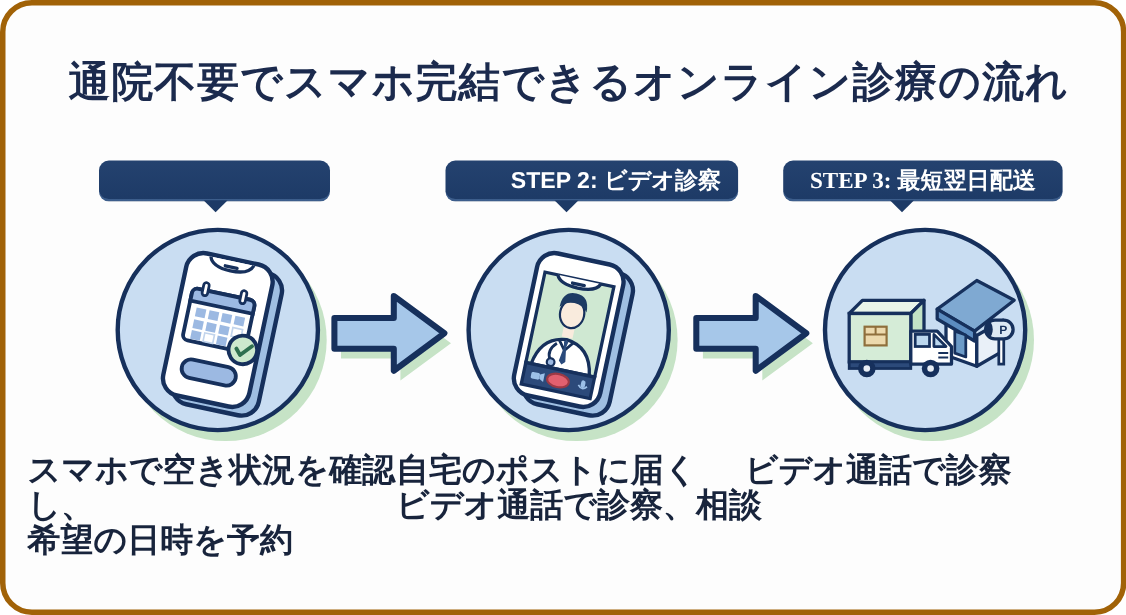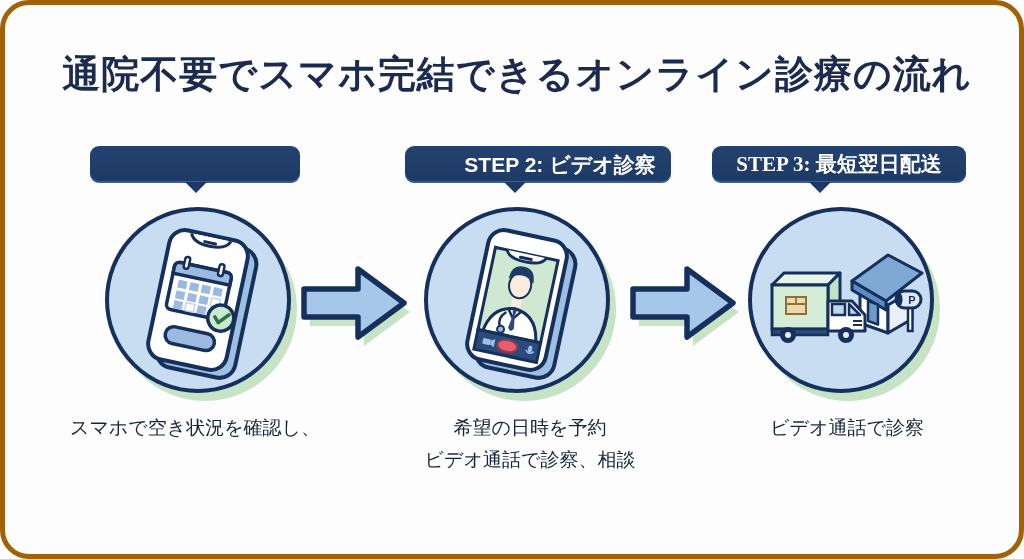--- a/index.html
+++ b/index.html
@@ -29,22 +29,22 @@
           background:#c9ddf2;border:4px solid #16305c;box-sizing:border-box;
           box-shadow:7px 9px 0 -1px #c6e3c6;}
   .circle svg{position:absolute;left:-4px;top:-4px;}
   .circle1{left:100px;} .circle2{left:419px;} .circle3{left:743px;}
 
   
   .arrow{position:absolute;top:252px;width:112px;height:92px;}
   .arrow1{left:293px;} .arrow2{left:622px;}
 
   
-  .caption{position:absolute;top:407px;width:340px;text-align:center;
-           font-size:19px;font-weight:400;color:#18243c;line-height:32px;}
+  .caption{position:absolute;top:407px;width:340px;
+           font-size:30px;font-weight:700;color:#18243c;line-height:32px;}
   .caption1{left:20px;} .caption2{left:355px;} .caption3{left:672px;}
   .hl{position:relative;display:inline-block;}
   .hl::after{content:"";position:absolute;left:-8px;right:-8px;bottom:-3px;height:11px;
              background:#b5e0b6;border-radius:6px;z-index:-1;}
 </style>
 </head>
 <body>
 
 <div class="stage">
 
@@ -82,20 +82,21 @@
         <g>
           <circle cx="119" cy="106" r="13" fill="#cde9cd" stroke="#16305c" stroke-width="3.5"></circle>
           <path d="M113 106 l4.5 5 l9 -10" fill="none" stroke="#2f7050" stroke-width="3.5" stroke-linecap="round" stroke-linejoin="round"></path>
         </g>
         <rect x="68" y="124" width="50" height="17" rx="8.5" fill="#9cb9e2" stroke="#16305c" stroke-width="3.5"></rect>
       </g>
     </svg>
   </div>
   <div class="caption caption1">
     <div>スマホで空き状況を確認し、</div>
+    <div><span class="hl">希望の日時を予約</span></div>
   </div>
 
   <svg class="arrow arrow1" viewBox="0 0 112 92">
     <path d="M6 32 H60 V12 L106 46 L60 80 V60 H6 Z" transform="translate(6,9)" fill="#c6e3c6"></path>
     <path d="M6 32 H60 V12 L106 46 L60 80 V60 H6 Z" fill="#a6c7e9" stroke="#16305c" stroke-width="5.5" stroke-linejoin="round"></path>
   </svg>
 
   <div class="badge badge2">
     <span>STEP 2: ビデオ診察</span>
     <span class="tail"></span>
@@ -125,21 +126,21 @@
         </g>
         <ellipse cx="93" cy="140" rx="10" ry="6" fill="#e2606f" stroke="#9c3945" stroke-width="2"></ellipse>
         <g>
           <rect x="114" y="135" width="4" height="7" rx="2" fill="#9cc0e8"></rect>
           <path d="M112 140 q4 5 8 0" stroke="#9cc0e8" stroke-width="1.5" fill="none"></path>
         </g>
       </g>
     </svg>
   </div>
   <div class="caption caption2">
-    <div>希望の日時を予約</div>
+    <div>自宅のポストに届く</div>
     <div><span class="hl">ビデオ通話で診察、相談</span></div>
   </div>
 
   <svg class="arrow arrow2" viewBox="0 0 112 92">
     <path d="M6 32 H60 V12 L106 46 L60 80 V60 H6 Z" transform="translate(6,9)" fill="#c6e3c6"></path>
     <path d="M6 32 H60 V12 L106 46 L60 80 V60 H6 Z" fill="#a6c7e9" stroke="#16305c" stroke-width="5.5" stroke-linejoin="round"></path>
   </svg>
 
   <div class="badge badge3">
     <span>STEP 3: 最短翌日配送</span>

